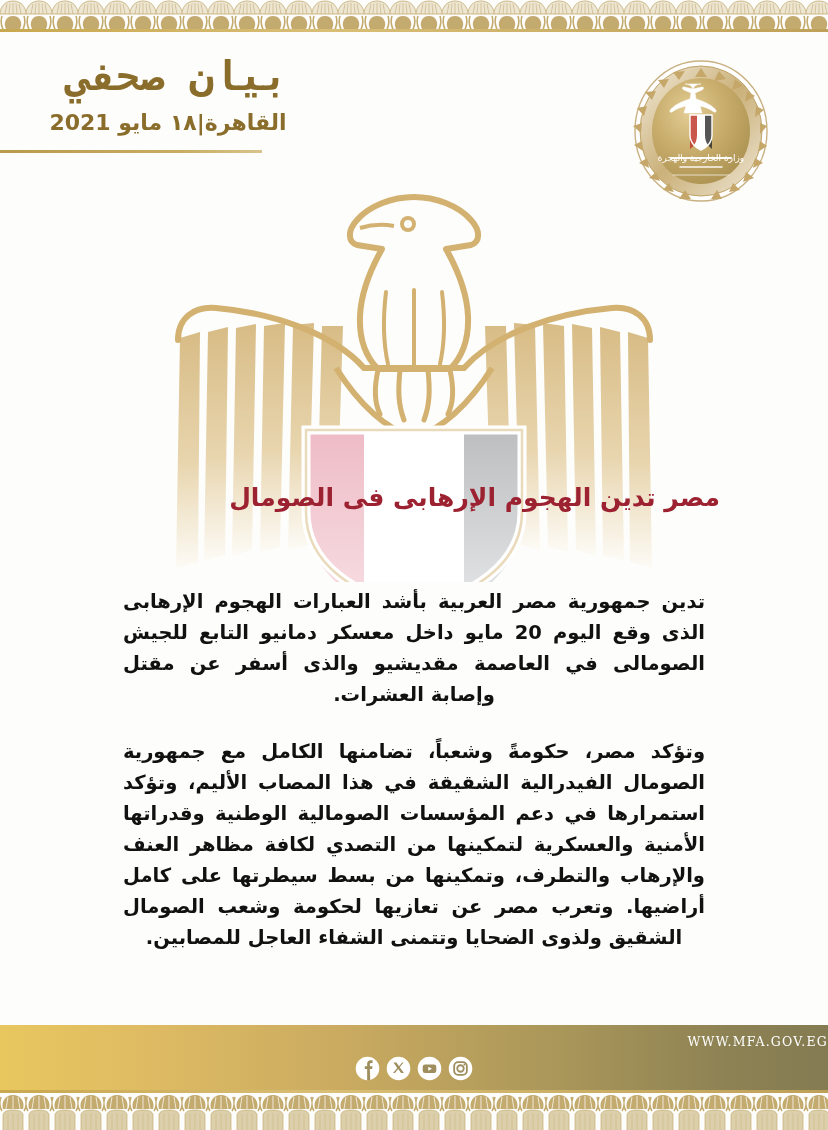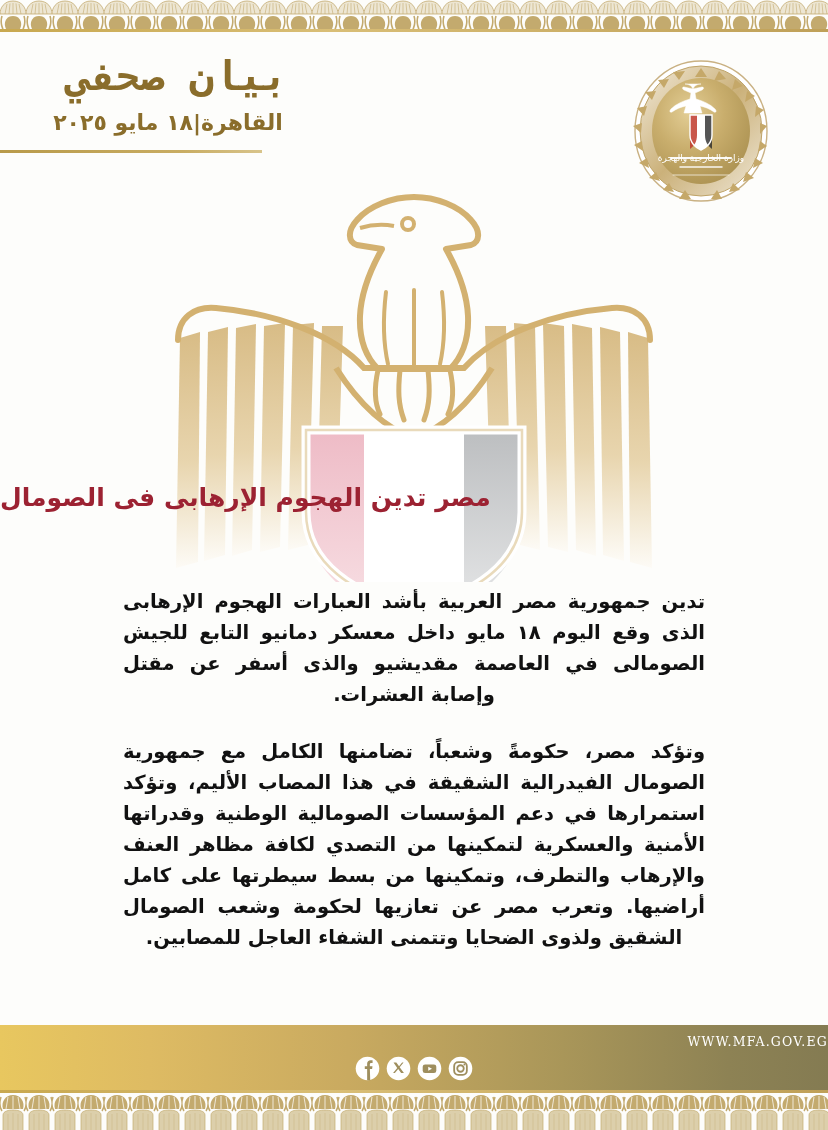--- a/index.html
+++ b/index.html
@@ -99,21 +99,21 @@
     height: 400px;
     pointer-events: none;
   }
 
   
   .headline {
     position: absolute;
     top: 483px;
     left: 0;
     width: 720px;
-    text-align: left;
+    text-align: right;
     font-size: 25px;
     font-weight: bold;
     color: #9C2232;
     direction: rtl;
     letter-spacing: 0px;
   }
 
   
   .body-wrap {
     position: absolute;
@@ -200,21 +200,21 @@
           <use href="#lotusUnit" x="0" y="0"></use>
         </pattern>
       </defs>
       <rect x="0" y="0" width="828" height="32" fill="url(#lotusPatTop)"></rect>
     </svg>
     <div class="border-rule"></div>
   </div>
 
   <div class="header">
     <div class="header-title">بيان صحفي</div>
-    <div class="header-date">القاهرة|١٨ مايو ٢٠٢٥</div>
+    <div class="header-date">القاهرة|١٨ مايو 2021</div>
     <div class="header-rule"></div>
   </div>
 
   <div class="seal">
     <svg viewBox="0 0 148 148" width="148" height="148">
       <defs>
         <radialGradient id="sealGold" cx="38%" cy="32%" r="78%">
           <stop offset="0%" stop-color="#E3CE96"></stop>
           <stop offset="45%" stop-color="#C9AE6D"></stop>
           <stop offset="100%" stop-color="#A98F4F"></stop>
@@ -360,21 +360,21 @@
                  C190 412 142 382 142 330 Z" fill="none" stroke="#FFFFFF" stroke-width="9"></path>
         <path d="M142 248 L358 248 L358 330 C358 382 310 412 250 428
                  C190 412 142 382 142 330 Z" fill="none" stroke="#E2CEA4" stroke-width="2.5" opacity="0.75"></path>
       </g>
     </svg>
   </div>
 
   <div class="headline">مصر تدين الهجوم الإرهابى فى الصومال</div>
 
   <div class="body-wrap">
-    <p class="para">تدين جمهورية مصر العربية بأشد العبارات الهجوم الإرهابى الذى وقع اليوم ١٨ مايو داخل معسكر دمانيو التابع للجيش الصومالى في العاصمة مقديشيو والذى أسفر عن مقتل وإصابة العشرات.</p>
+    <p class="para">تدين جمهورية مصر العربية بأشد العبارات الهجوم الإرهابى الذى وقع اليوم 20 مايو داخل معسكر دمانيو التابع للجيش الصومالى في العاصمة مقديشيو والذى أسفر عن مقتل وإصابة العشرات.</p>
     <p class="para">وتؤكد مصر، حكومةً وشعباً، تضامنها الكامل مع جمهورية الصومال الفيدرالية الشقيقة في هذا المصاب الأليم، وتؤكد استمرارها في دعم المؤسسات الصومالية الوطنية وقدراتها الأمنية والعسكرية لتمكينها من التصدي لكافة مظاهر العنف والإرهاب والتطرف، وتمكينها من بسط سيطرتها على كامل أراضيها. وتعرب مصر عن تعازيها لحكومة وشعب الصومال الشقيق ولذوى الضحايا وتتمنى الشفاء العاجل للمصابين.</p>
   </div>
 
   <div class="footer-band">
     <div class="footer-url">WWW.MFA.GOV.EG</div>
 
     <div class="social-row">
 
       <span>
         <svg class="social-icon" viewBox="0 0 32 32">

